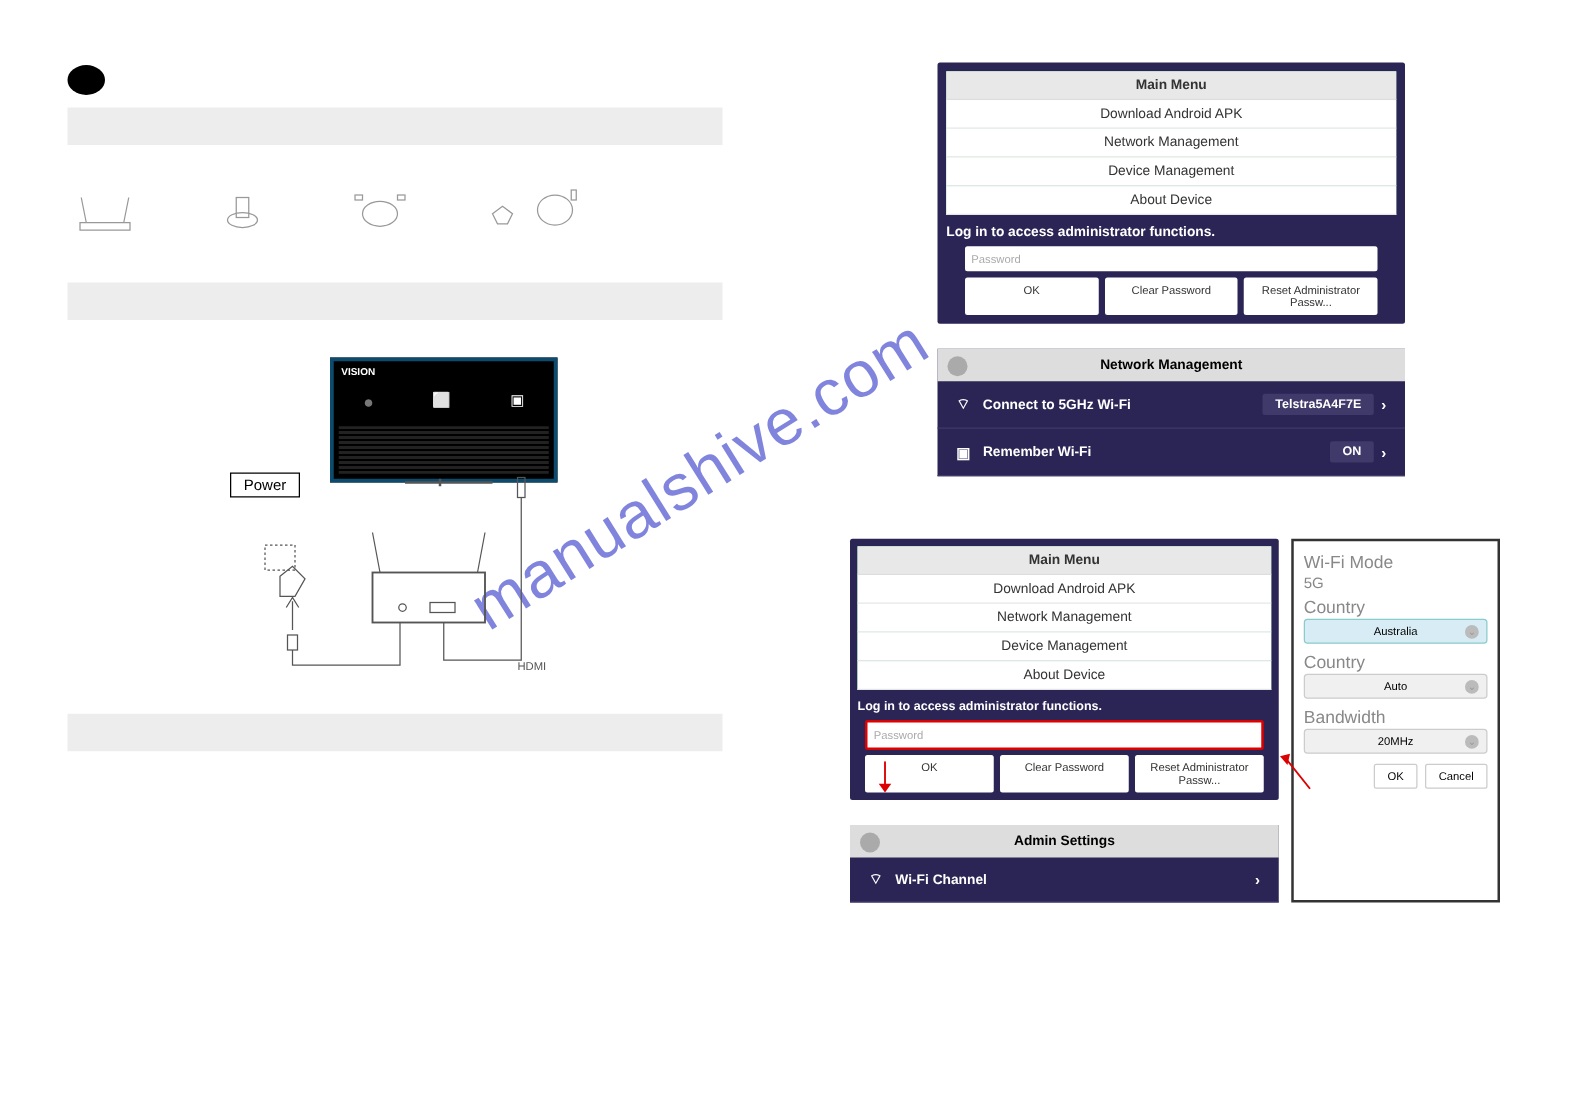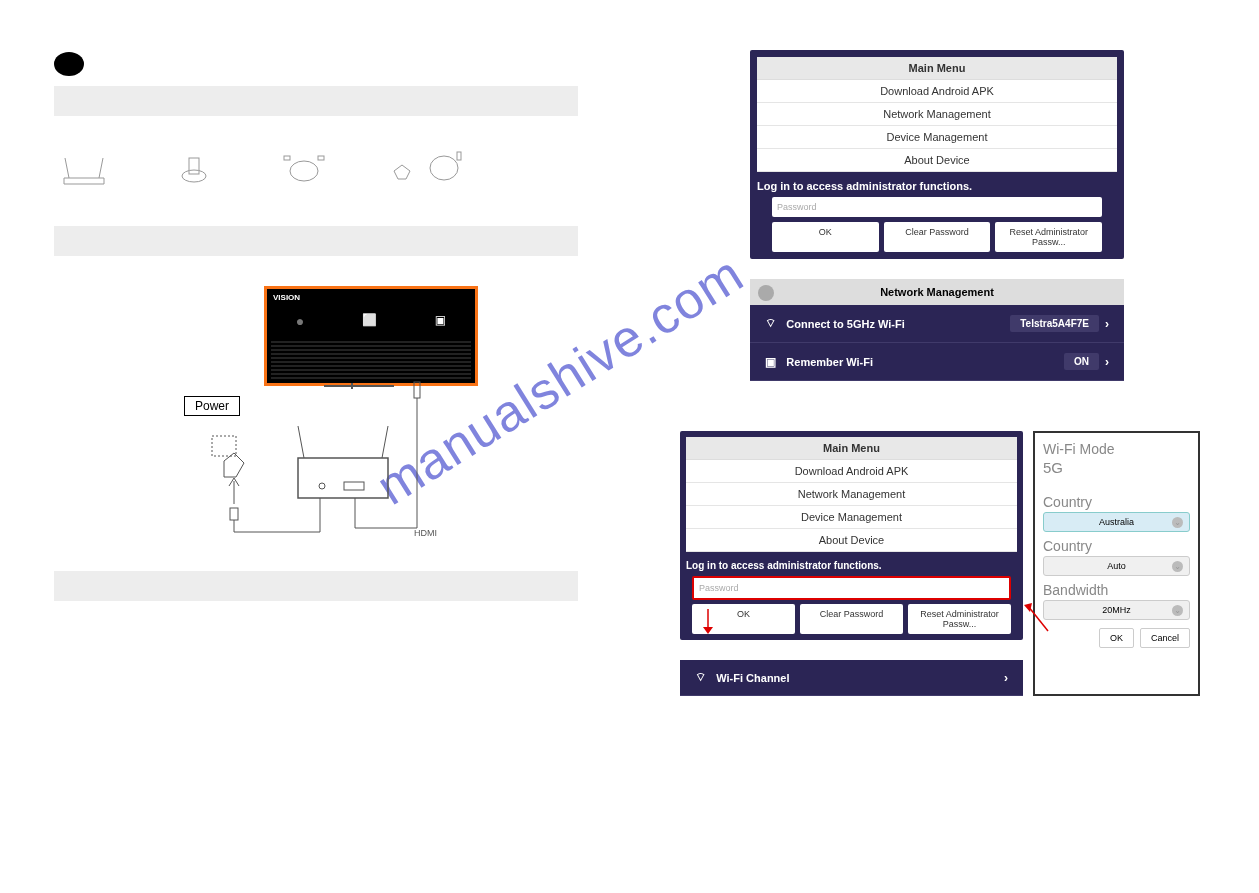--- a/index.html
+++ b/index.html
@@ -48,38 +48,37 @@
 .setup-diagram {
   position: relative;
   margin: 30px 0 0 140px;
   width: 290px;
   height: 260px;
 }
 .tv-screen {
   width: 176px;
   height: 94px;
   background: #000;
-  border: 3px solid #f97316;
+  border: 3px solid #0c4a6e;
   position: absolute;
   left: 70px;
   top: 0;
-  padding-left: 32px;
 }
 .vision-label {
   color: #fff;
   font-size: 8px;
   font-weight: bold;
   position: absolute;
   top: 4px;
   left: 6px;
 }
 .power-label {
   position: absolute;
   left: -10px;
-  top: 110px;
+  top: 92px;
   border: 1.5px solid #000;
   padding: 2px 10px;
   font-size: 12px;
   background: #fff;
 }
 .right-col {
   position: absolute;
   left: 680px;
   top: 50px;
   width: 520px;
@@ -403,36 +402,40 @@
           <div class="btn">Reset Administrator Passw...</div>
         </div>
       </div>
 
       <svg width="30" height="30" style="position:absolute;left:18px;top:178px">
         <line x1="10" y1="0" x2="10" y2="22" stroke="#d00" stroke-width="1.5"></line>
         <path d="M5 18 l5 7 l5 -7" fill="#d00"></path>
       </svg>
 
       <div class="admin-panel">
+        <div class="net-header">
+          <div class="back-circle"></div>
+          <span>Admin Settings</span>
+        </div>
         <div class="net-row">
           <span class="net-row-icon">⌔</span>
           <span class="net-row-label">Wi-Fi Channel</span>
           <span class="chevron">›</span>
         </div>
       </div>
     </div>
 
     <svg width="30" height="180" style="position:absolute;left:344px;top:30px">
       <line x1="24" y1="170" x2="4" y2="145" stroke="#d00" stroke-width="1.5"></line>
       <path d="M0 144 l8 -2 l-2 9 z" fill="#d00"></path>
     </svg>
 
     <div class="wifi-popup">
       <div class="popup-label">Wi-Fi Mode</div>
-      <div style="color:#888;font-size:15px;margin-bottom:18px">5G</div>
+      <div style="color:#888;font-size:12px;margin-bottom:4px">5G</div>
       <div class="popup-label">Country</div>
       <div class="popup-select highlight">
         <span>Australia</span>
         <span class="popup-chev">⌄</span>
       </div>
       <div class="popup-label">Country</div>
       <div class="popup-select">
         <span>Auto</span>
         <span class="popup-chev">⌄</span>
       </div>

